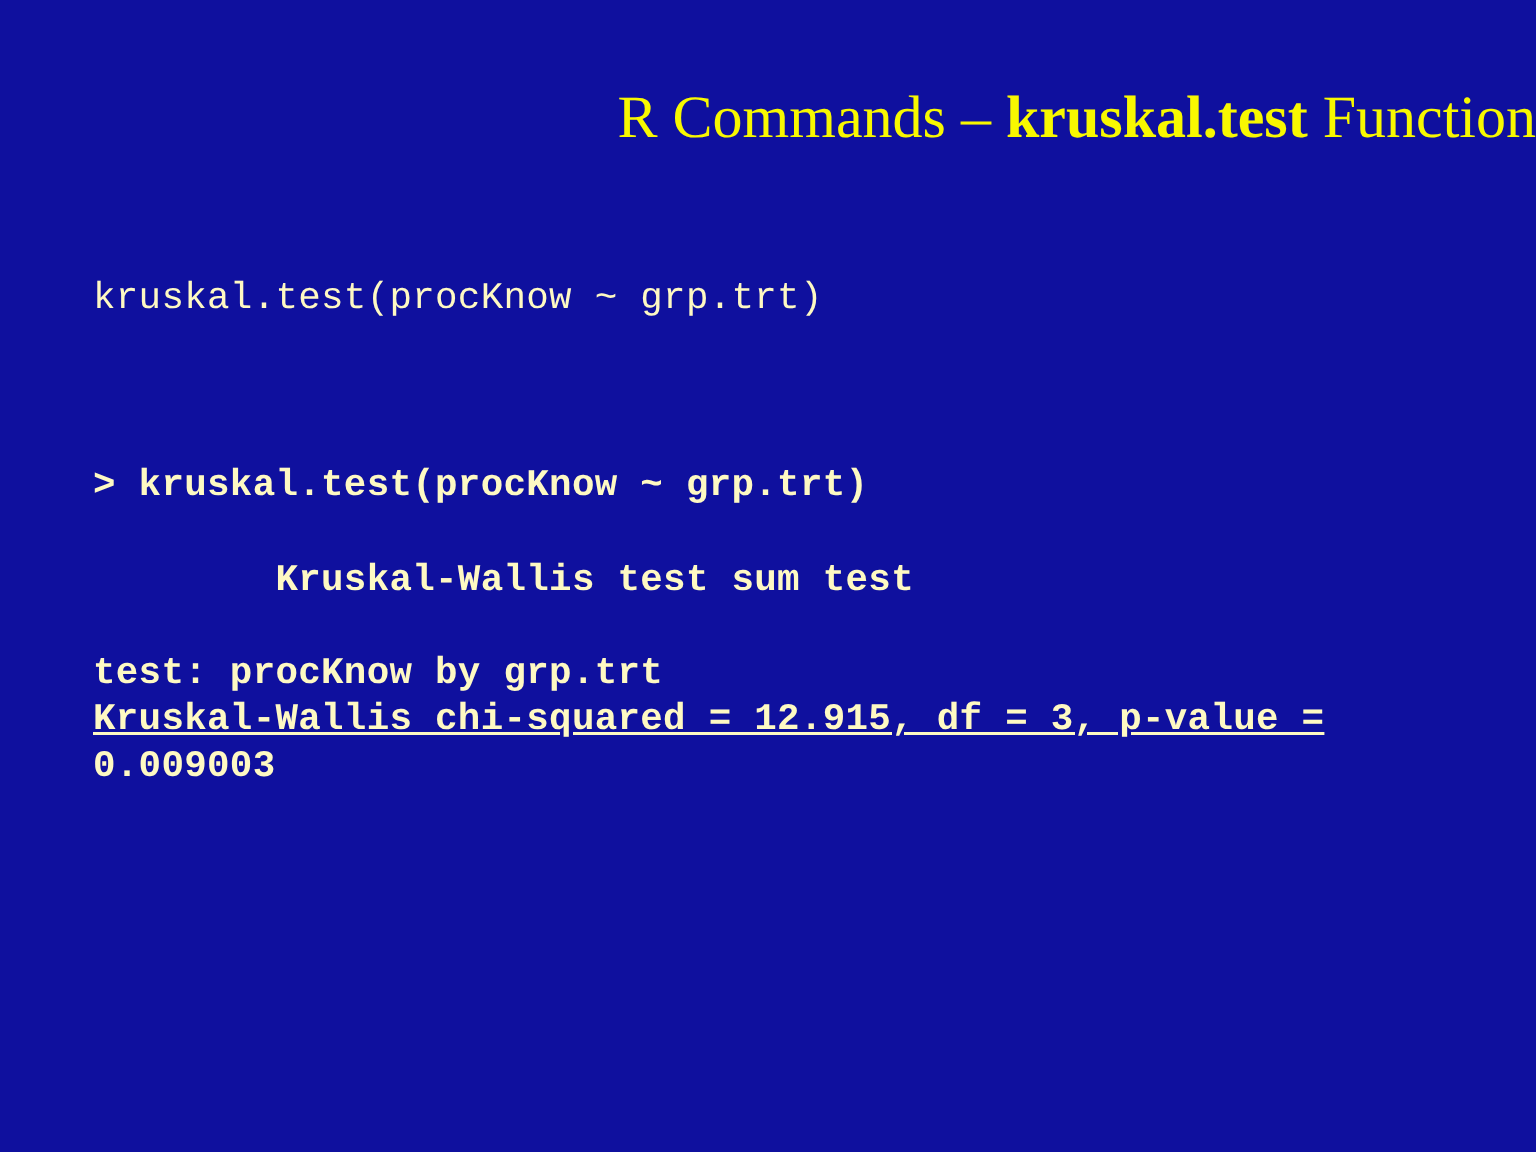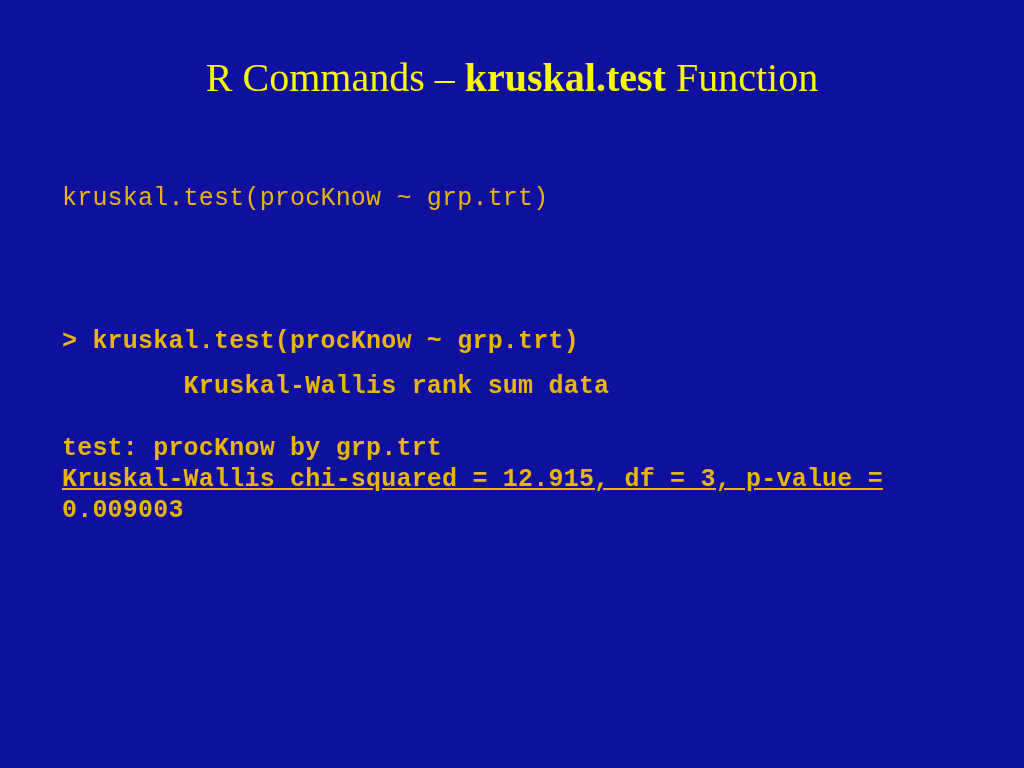--- a/index.html
+++ b/index.html
@@ -12,63 +12,63 @@
       height: 768px;
       background-color: #0f109e;
       position: relative;
       overflow: hidden;
     }
     .title {
       position: absolute;
       top: 54px;
       left: 0;
       width: 100%;
-      text-align: center;
+      text-align: right;
       color: #f8f800;
       font-family: 'Times New Roman', Times, serif;
       font-size: 40px;
       font-weight: normal;
     }
     .title .bold {
       font-weight: bold;
     }
     .code-line {
       position: absolute;
       left: 62px;
-      color: #eab308;
+      color: #fef9c3;
       font-family: 'Lucida Console', 'Courier New', monospace;
       font-size: 25px;
       font-weight: normal;
       letter-spacing: 0.2px;
     }
     .code-line.bold {
       font-weight: bold;
     }
     .line1 { top: 184px; }
-    .line2 { top: 327px; }
+    .line2 { top: 309px; }
     .line3 { top: 372px; }
     .line4 { top: 434px; }
     .line5 { top: 465px; text-decoration: underline; }
     .line6 { top: 496px; }
     .indent {
       margin-left: 0;
     }
   </style>
 </head>
 <body>
 
 <h1 class="title">
   <span>R Commands – </span><span class="bold">kruskal.test</span><span> Function</span>
 </h1>
 
 <div class="code-line line1">kruskal.test(procKnow ~ grp.trt)</div>
 
 <div class="code-line bold line2">&gt; kruskal.test(procKnow ~ grp.trt)</div>
 
 <div class="code-line bold line3 indent">
-    <pre style="font-family:inherit;margin:0;">        Kruskal-Wallis rank sum data</pre>
+    <pre style="font-family:inherit;margin:0;">        Kruskal-Wallis test sum test</pre>
   </div>
 
 <div class="code-line bold line4">test:  procKnow by grp.trt</div>
 
 <div class="code-line bold line5">Kruskal-Wallis chi-squared = 12.915, df = 3, p-value =</div>
 
 <div class="code-line bold line6">0.009003</div>
 
 </body></html>

